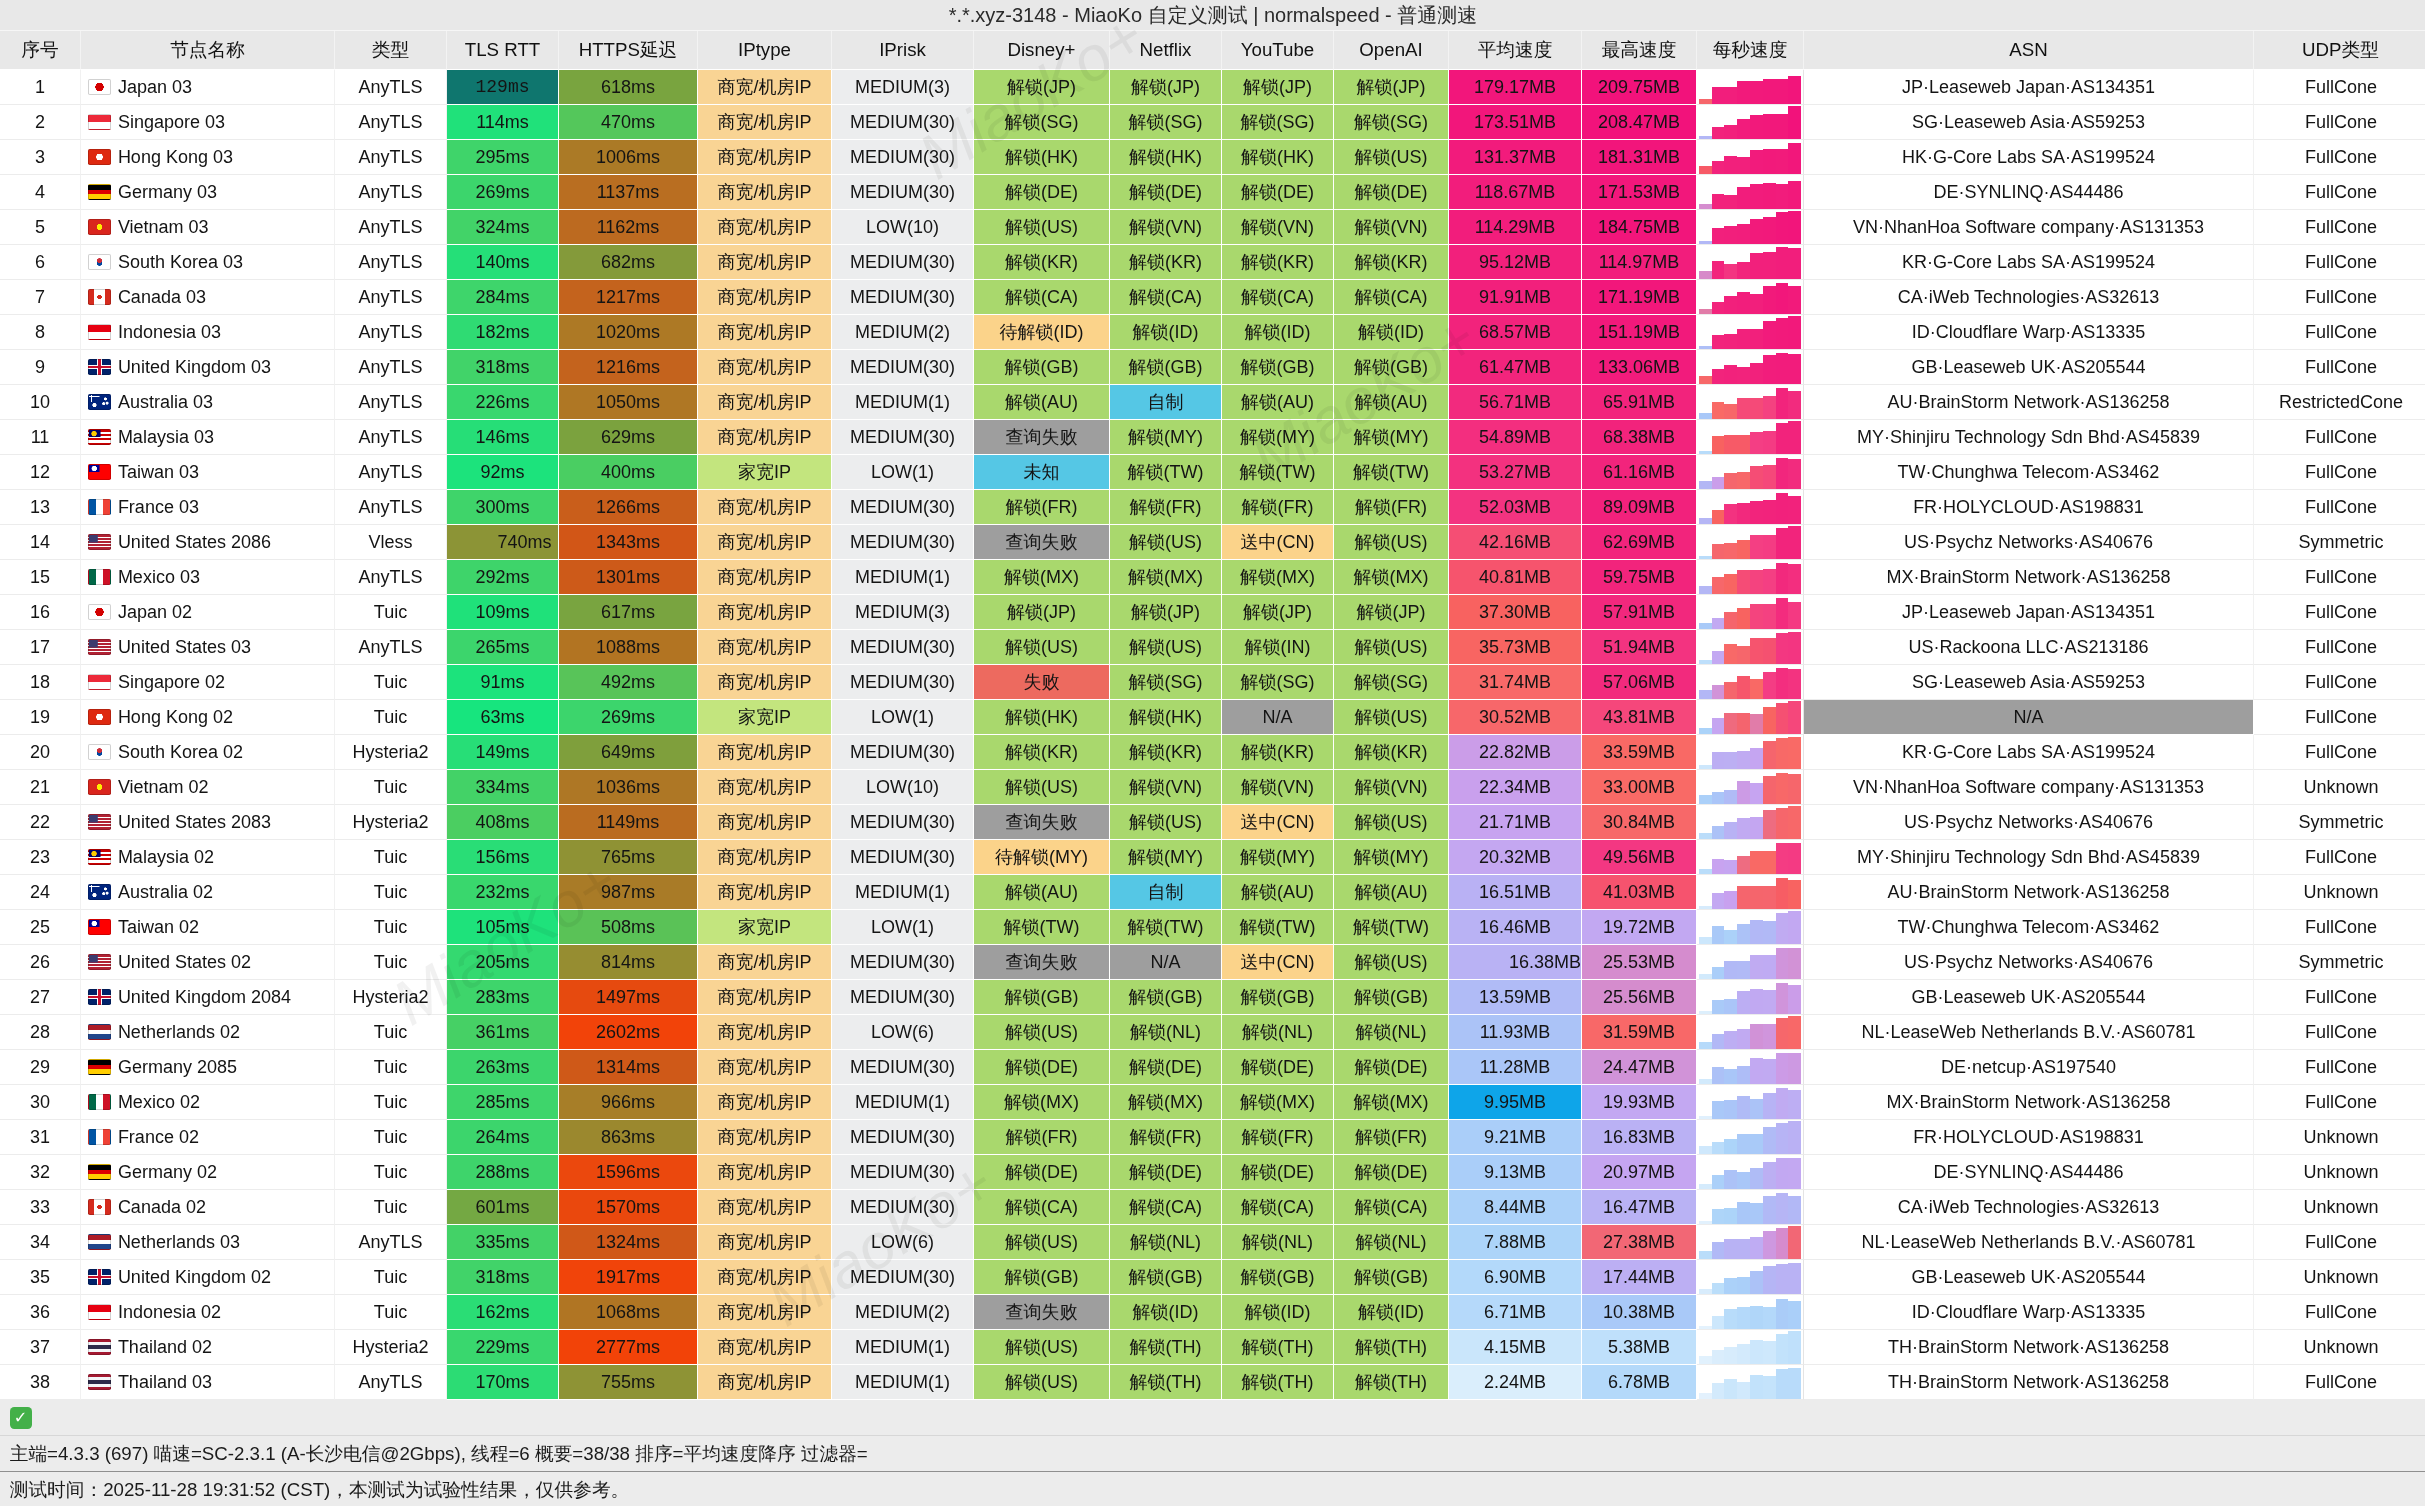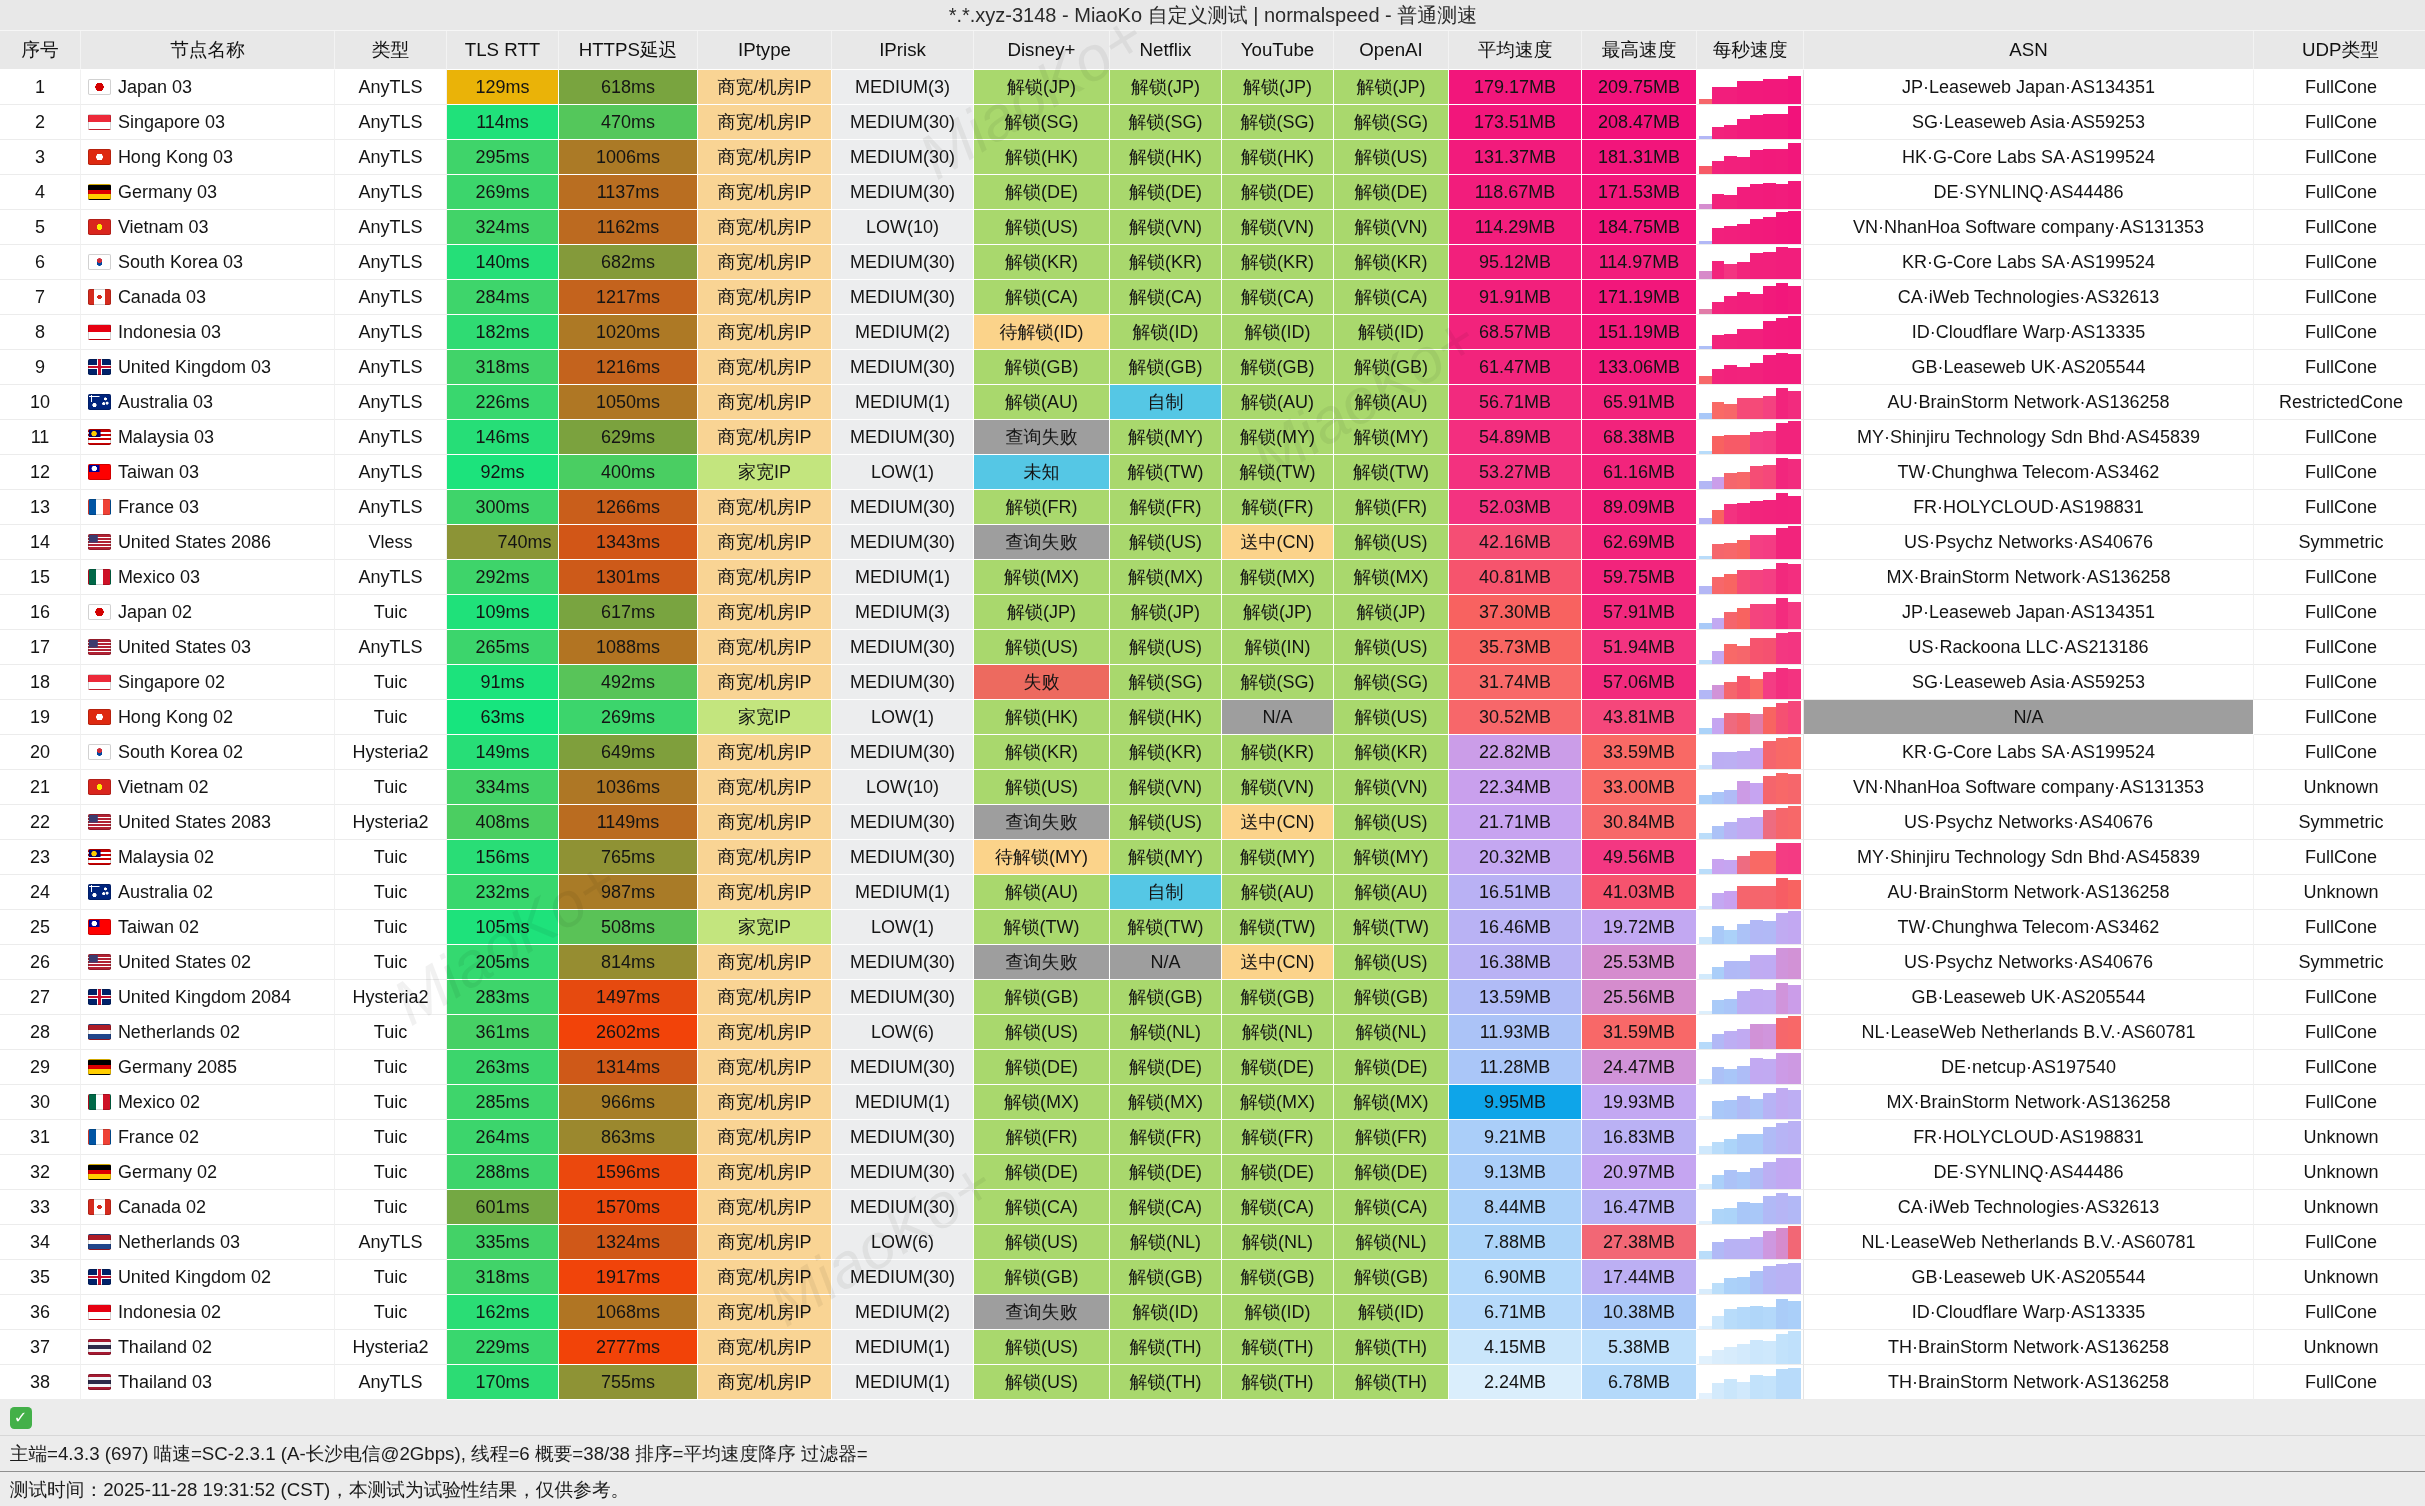--- a/index.html
+++ b/index.html
@@ -125,21 +125,21 @@
   <tbody id="tbody">
       <tr>
         <td class="plain">1</td>
         <td class="plain namecell">
           <div class="namewrap">
             <span class="flag flag-jp"></span>
             <span>Japan 03</span>
           </div>
         </td>
         <td class="plain">AnyTLS</td>
-        <td class="colored" style="background: #eab308;">129ms</td>
+        <td class="colored" style="background: #0f766e; font-family: Liberation Mono, monospace;">129ms</td>
         <td class="colored" style="background: rgb(121, 164, 63);">618ms</td>
         <td class="colored" style="background: rgb(249, 212, 148);">商宽/机房IP</td>
         <td class="colored" style="background: rgb(236, 237, 238);">MEDIUM(3)</td>
         <td class="colored" style="background: rgb(169, 216, 109);">解锁(JP)</td>
         <td class="colored" style="background: rgb(169, 216, 109);">解锁(JP)</td>
         <td class="colored" style="background: rgb(169, 216, 109);">解锁(JP)</td>
         <td class="colored" style="background: rgb(169, 216, 109);">解锁(JP)</td>
         <td class="colored" style="background: rgb(242, 22, 123);">179.17MB</td>
         <td class="colored" style="background: rgb(242, 18, 123);">209.75MB</td>
         <td class="plain" style="border-right: 1.2px solid rgb(228, 228, 228);">
@@ -983,21 +983,21 @@
         </td>
         <td class="plain">Tuic</td>
         <td class="colored" style="background: rgb(52, 217, 112);">205ms</td>
         <td class="colored" style="background: rgb(150, 141, 49);">814ms</td>
         <td class="colored" style="background: rgb(249, 212, 148);">商宽/机房IP</td>
         <td class="colored" style="background: rgb(236, 237, 238);">MEDIUM(30)</td>
         <td class="colored" style="background: rgb(158, 158, 158);">查询失败</td>
         <td class="colored" style="background: rgb(158, 158, 158);">N/A</td>
         <td class="colored" style="background: rgb(251, 211, 138);">送中(CN)</td>
         <td class="colored" style="background: rgb(169, 216, 109);">解锁(US)</td>
-        <td class="colored" style="background: rgb(185, 178, 244);">16.38MB</td>
+        <td class="colored" style="background: rgb(185, 178, 244); text-align: right;">16.38MB</td>
         <td class="colored" style="background: rgb(213, 140, 206);">25.53MB</td>
         <td class="plain" style="border-right: 1.2px solid rgb(228, 228, 228);">
           <div class="chartwrap">
             <div class="bar" style="height: 4.2px; background: rgb(210, 234, 252);"></div>
             <div class="bar" style="height: 11.5px; background: rgb(170, 206, 249);"></div>
             <div class="bar" style="height: 18px; background: rgb(177, 185, 246);"></div>
             <div class="bar" style="height: 17.5px; background: rgb(177, 186, 246);"></div>
             <div class="bar" style="height: 24px; background: rgb(192, 171, 242);"></div>
             <div class="bar" style="height: 23.5px; background: rgb(191, 171, 243);"></div>
             <div class="bar" style="height: 31px; background: rgb(208, 148, 219);"></div>

